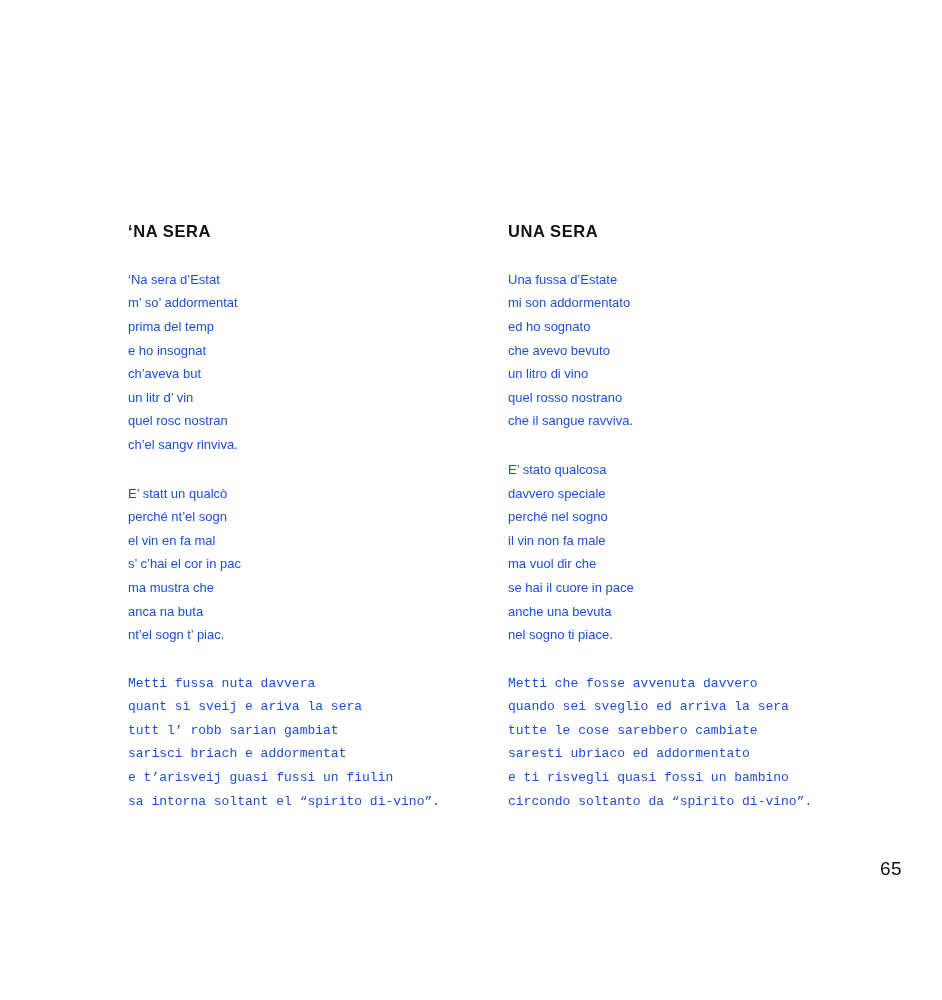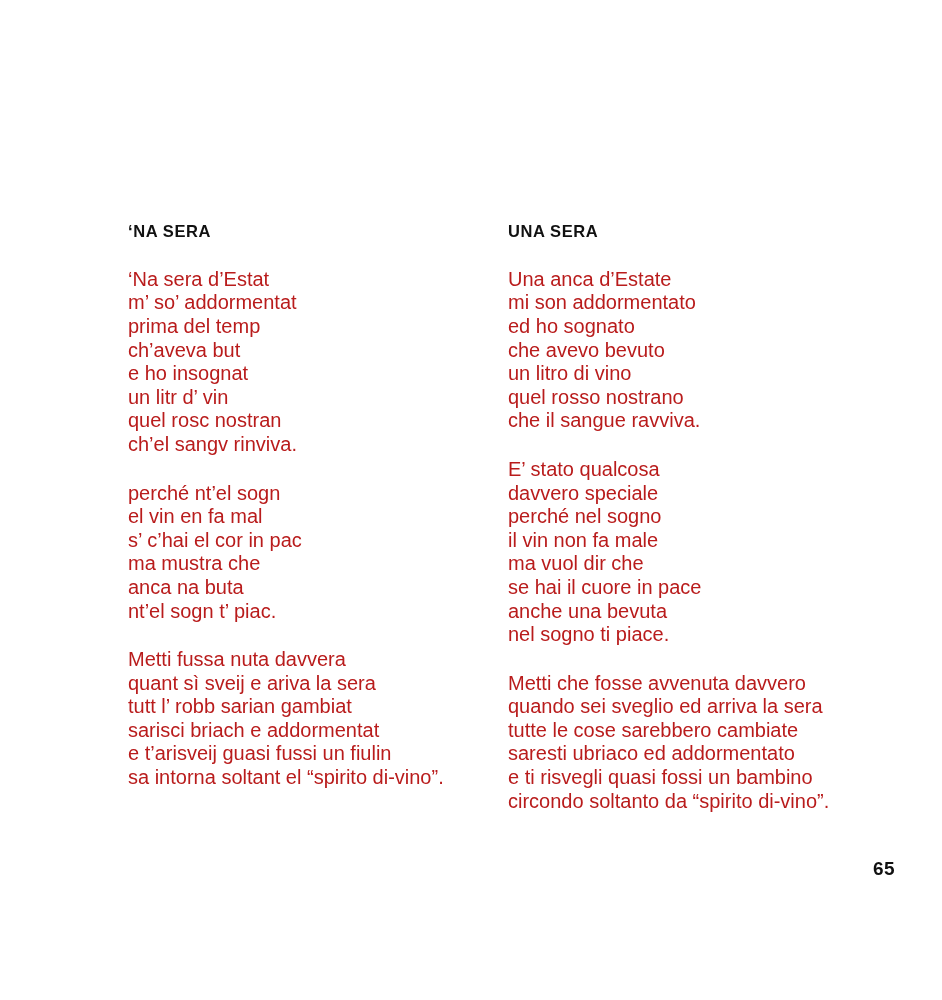--- a/index.html
+++ b/index.html
@@ -40,59 +40,61 @@
     letter-spacing: 0.6px;
     line-height: 1.2;
     margin: 0 0 26px 0;
     color: #111111;
   }
   .stanza {
     margin: 0 0 25px 0;
   }
   .stanza:last-child {
     margin-bottom: 0;
+    font-family: Liberation Mono, monospace;
   }
   .line {
-    font-size: 20px;
+    font-size: 13px;
     line-height: 23.6px;
-    color: #b91c1c;
+    color: #1d4ed8;
     white-space: pre;
   }
   .page-number {
     position: absolute;
-    right: 47px;
+    right: 40px;
     top: 858px;
     font-size: 19px;
-    font-weight: bold;
+    font-weight: normal;
     color: #111111;
     letter-spacing: 0.4px;
     text-align: center;
   }
 </style>
 </head>
 <body>
 
 <div class="page">
   <div class="columns">
 
     <div class="column">
       <h1 class="poem-title">‘NA SERA</h1>
 
       <div class="stanza">
         <div class="line">‘Na sera d’Estat</div>
         <div class="line">m’ so’ addormentat</div>
         <div class="line">prima del temp</div>
+        <div class="line">e ho insognat</div>
         <div class="line">ch’aveva but</div>
-        <div class="line">e ho insognat</div>
         <div class="line">un litr d’ vin</div>
         <div class="line">quel rosc nostran</div>
         <div class="line">ch’el sangv rinviva.</div>
       </div>
 
       <div class="stanza">
+        <div class="line">E’ statt un qualcò</div>
         <div class="line">perché nt’el sogn</div>
         <div class="line">el vin en fa mal</div>
         <div class="line">s’ c’hai el cor in pac</div>
         <div class="line">ma mustra che</div>
         <div class="line">anca na buta</div>
         <div class="line">nt’el sogn t’ piac.</div>
       </div>
 
       <div class="stanza">
         <div class="line">Metti fussa nuta davvera</div>
@@ -101,21 +103,21 @@
         <div class="line">sarisci briach e addormentat</div>
         <div class="line">e t’arisveij guasi fussi un fiulin</div>
         <div class="line">sa intorna soltant el “spirito di-vino”.</div>
       </div>
     </div>
 
     <div class="column">
       <h1 class="poem-title">UNA SERA</h1>
 
       <div class="stanza">
-        <div class="line">Una anca d’Estate</div>
+        <div class="line">Una fussa d’Estate</div>
         <div class="line">mi son addormentato</div>
         <div class="line">ed ho sognato</div>
         <div class="line">che avevo bevuto</div>
         <div class="line">un litro di vino</div>
         <div class="line">quel rosso nostrano</div>
         <div class="line">che il sangue ravviva.</div>
       </div>
 
       <div class="stanza">
         <div class="line">E’ stato qualcosa</div>

